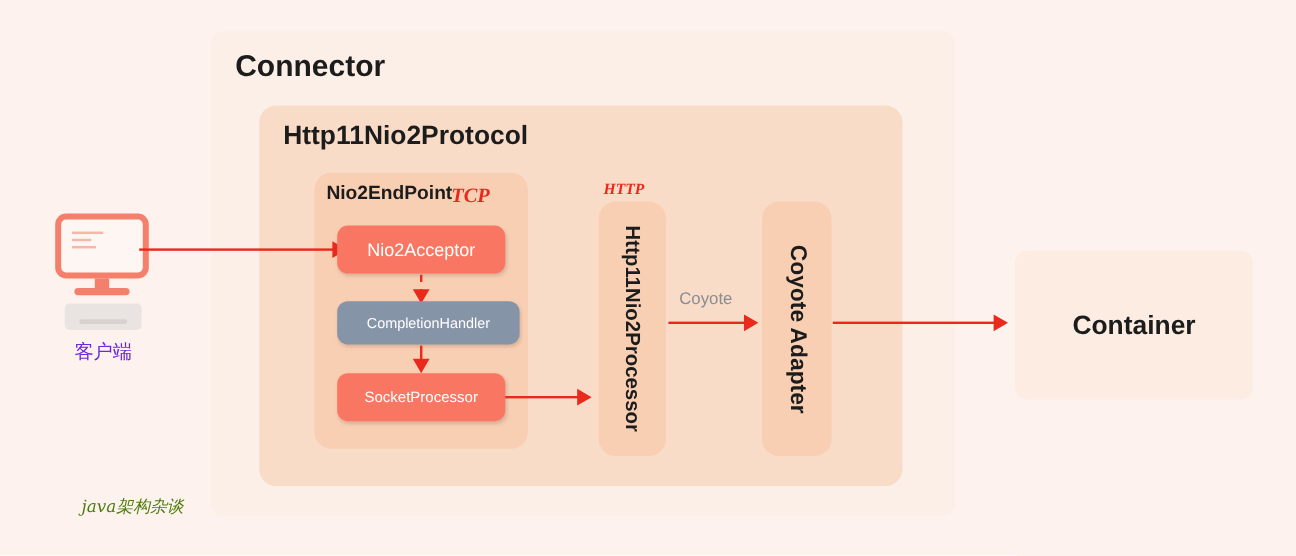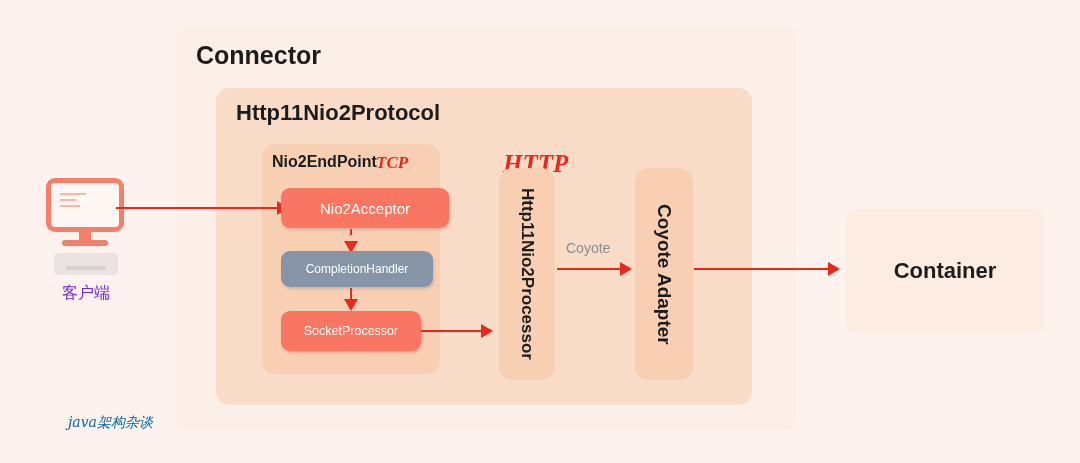--- a/index.html
+++ b/index.html
@@ -60,37 +60,37 @@
 
   .proto-tag {
     position: absolute;
     color: #e8291c;
     font-family: "Liberation Serif", "DejaVu Serif", serif;
     font-weight: 700;
     font-style: italic;
     white-space: nowrap;
   }
   .tag-tcp  { left: 376px; top: 153px; font-size: 17px; }
-  .tag-http { left: 503px; top: 150px; font-size: 25px; }
+  .tag-http { left: 503px; top: 150px; font-size: 13px; }
 
   
   .node {
     position: absolute;
     box-sizing: border-box;
     display: flex;
     align-items: center;
     justify-content: center;
     border-radius: 9px;
     color: #ffffff;
     text-align: center;
     box-shadow: 1px 2px 3px rgba(120,90,70,0.25);
   }
   .node-acceptor {
     left: 281px; top: 188px;
-    width: 168px; height: 40px;
+    width: 140px; height: 40px;
     background: #f97762;
     font-size: 15px;
   }
   .node-completion {
     left: 281px; top: 251px;
     width: 152px; height: 36px;
     background: #8694a7;
     font-size: 12px;
   }
   .node-socket {
@@ -231,21 +231,21 @@
     left: 40px; top: 283px;
     width: 92px;
     text-align: center;
     color: #6d28d9;
     font-size: 16px;
   }
 
   
   .watermark {
     position: absolute;
-    color: #0369a1;
+    color: #4d7c0f;
     font-family: "DejaVu Serif", "Liberation Serif", serif;
     font-style: italic;
     white-space: nowrap;
   }
   .wm-1 { left: 68px; top: 414px; font-size: 14px; }
   .wm-2 { left: 28px; top: 436px; font-size: 15px; }
 </style>
 </head>
 <body>
 

